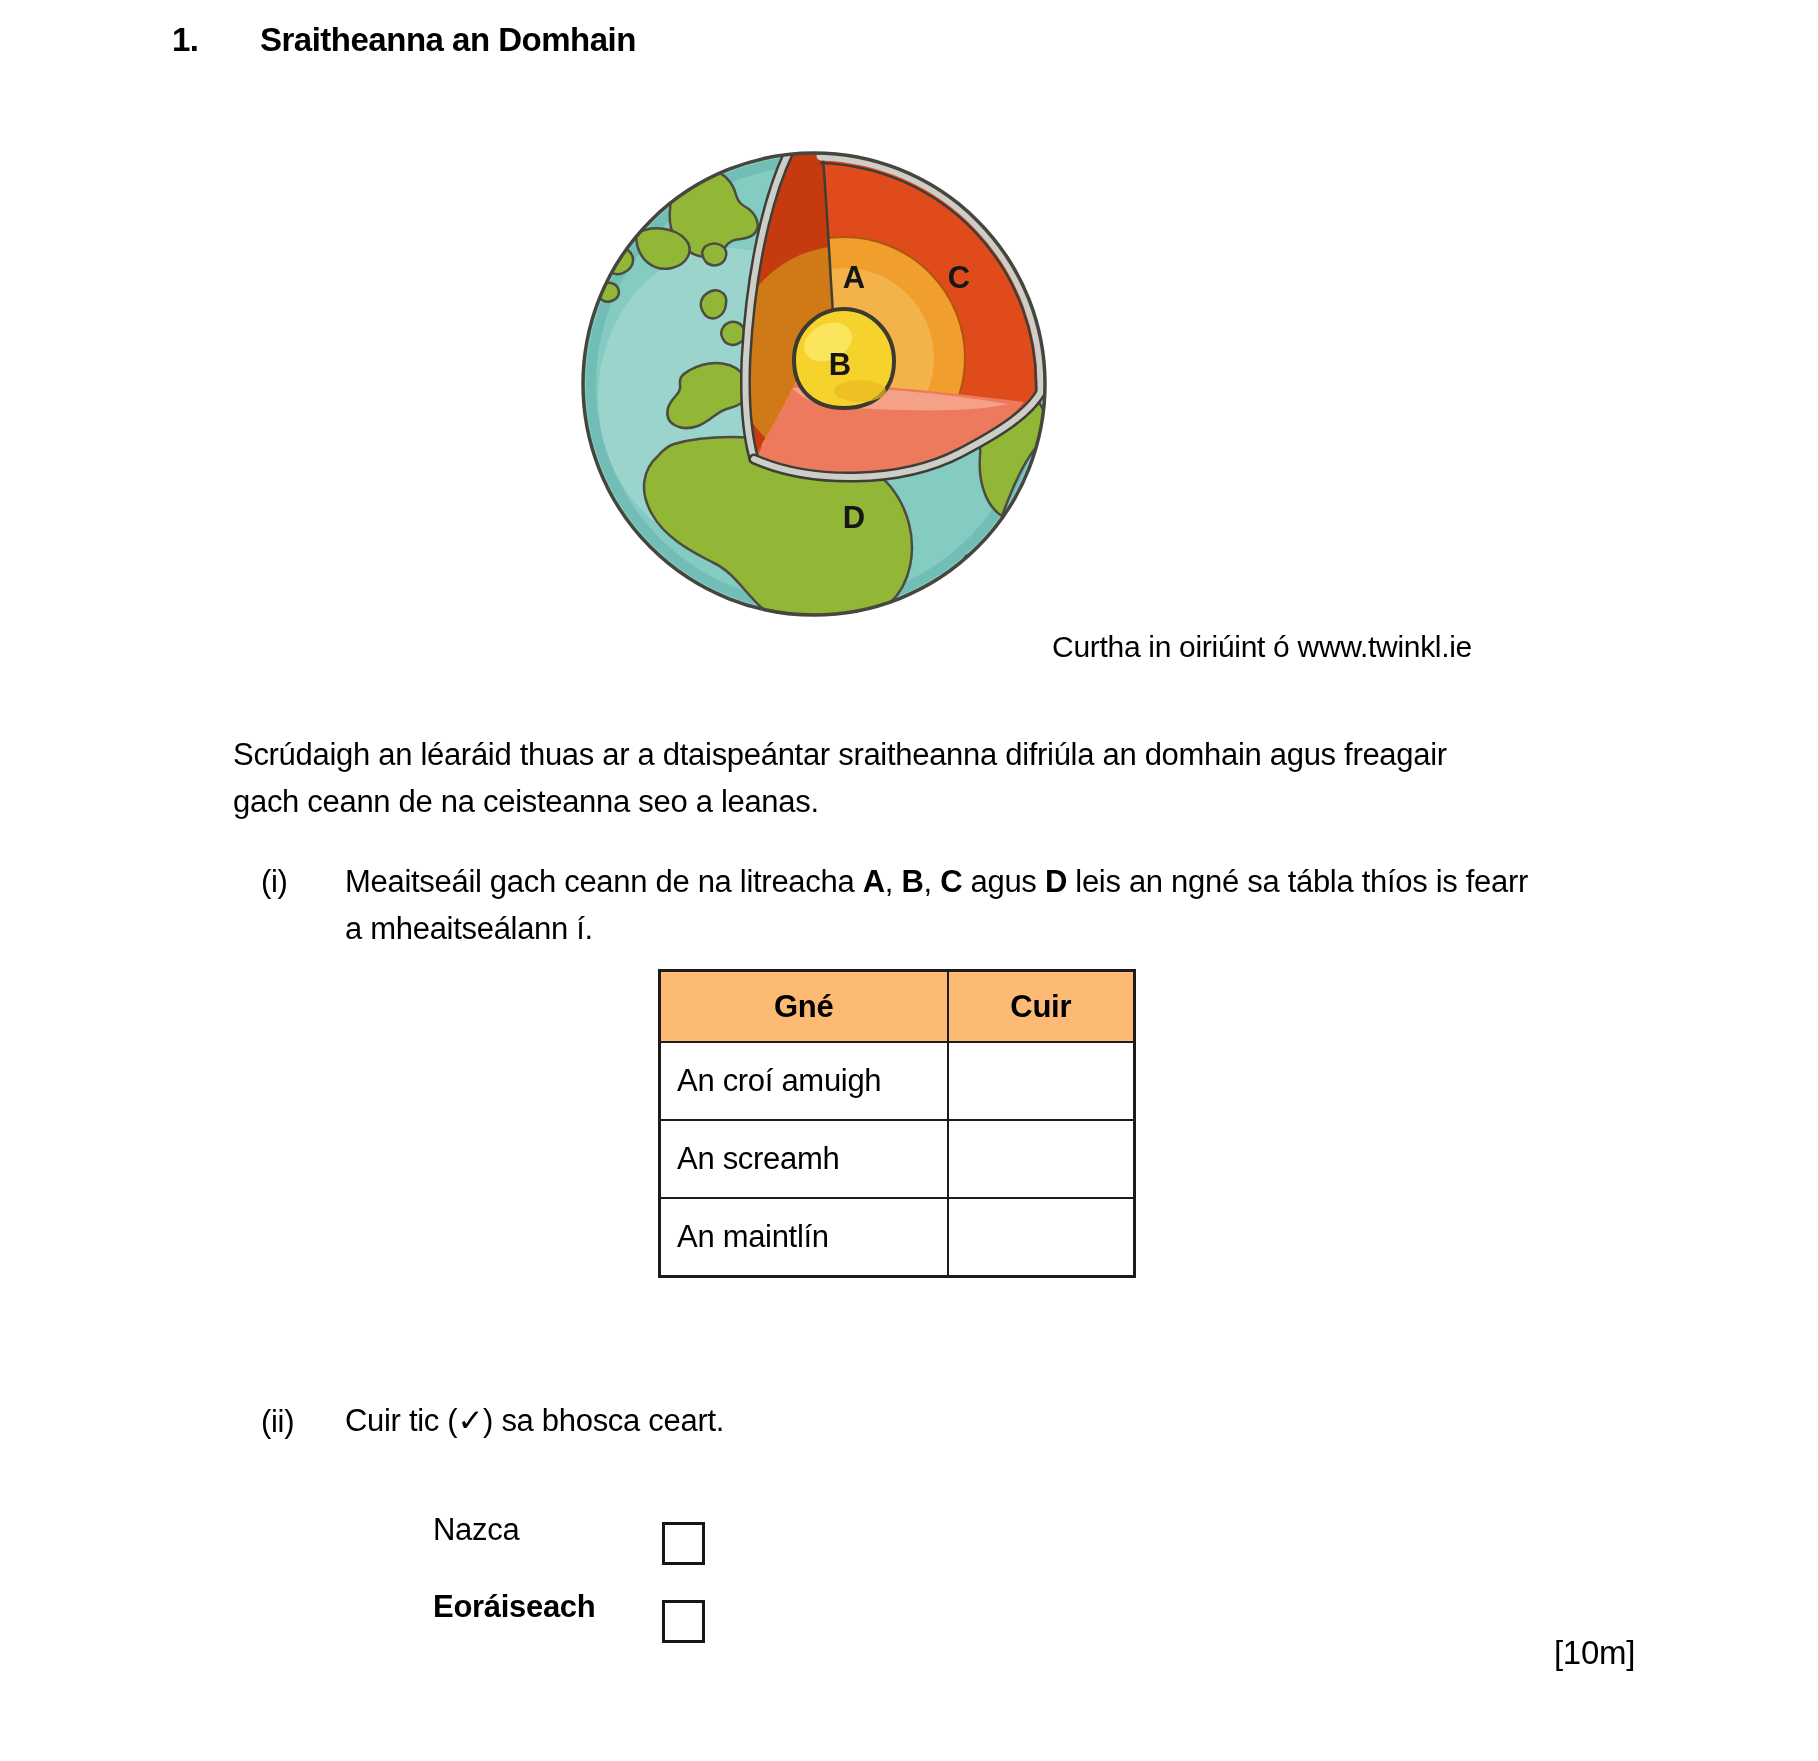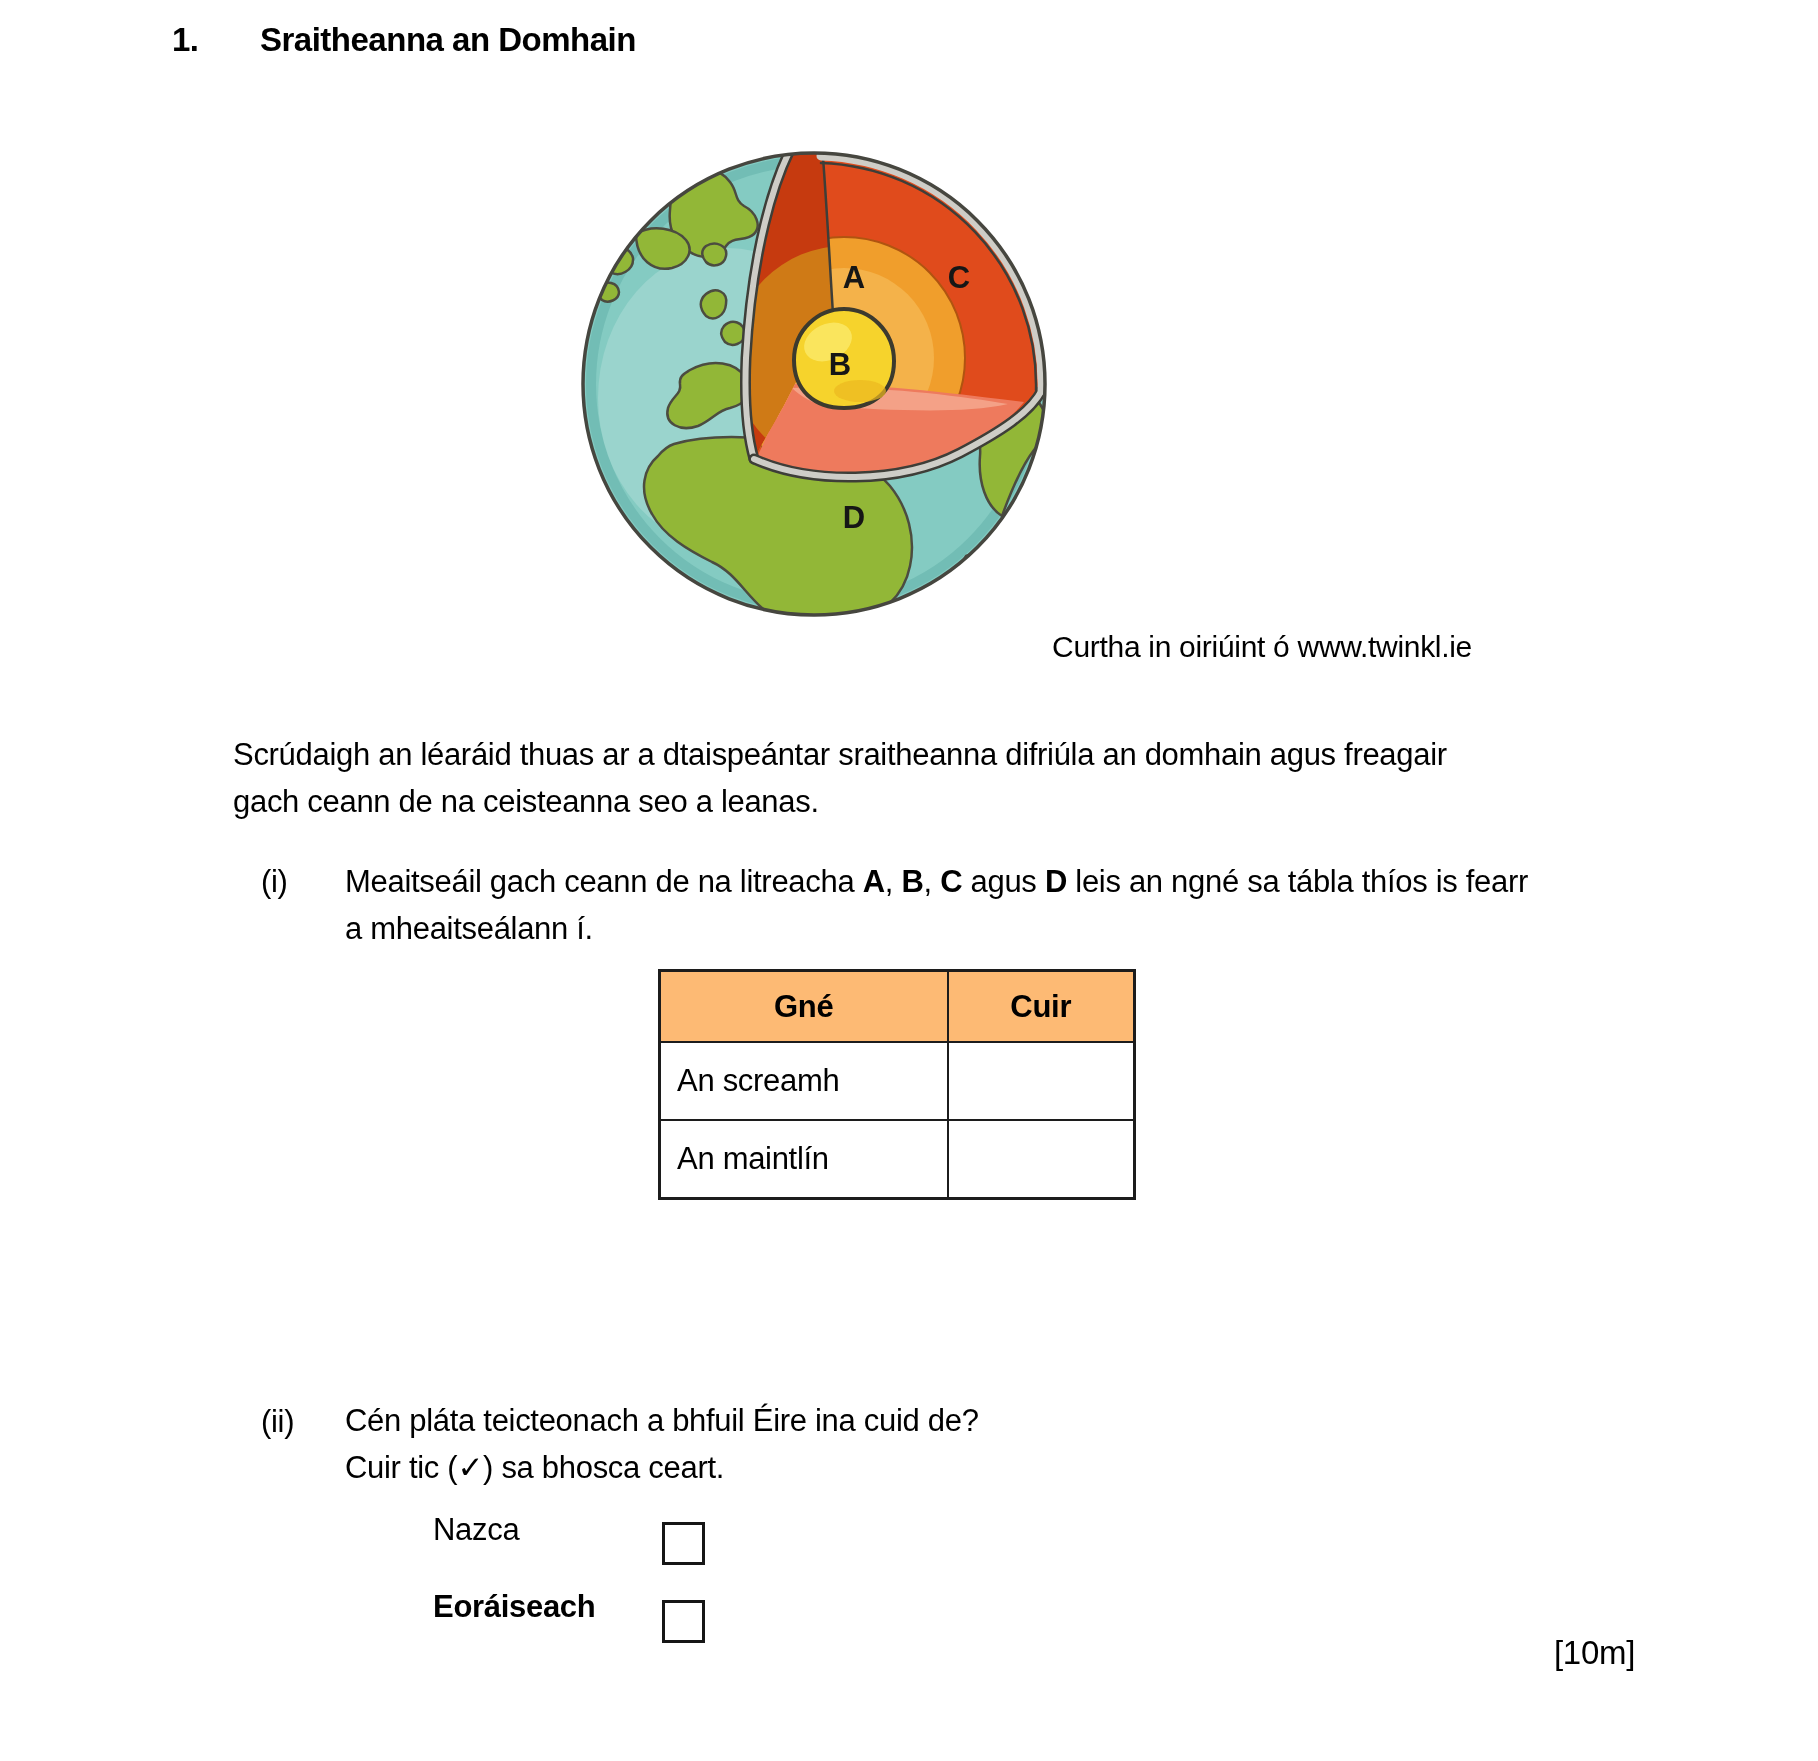--- a/index.html
+++ b/index.html
@@ -147,33 +147,36 @@
       <col class="col-litir">
     </colgroup>
   <thead>
     <tr>
       <th>Gné</th>
       <th>Cuir</th>
     </tr>
   </thead>
   <tbody>
     <tr>
+      <td>An croí amuigh</td>
+      <td class="letter-cell"></td>
+    </tr>
+    <tr>
       <td>An screamh</td>
       <td class="letter-cell"></td>
     </tr>
     <tr>
       <td>An maintlín</td>
       <td class="letter-cell"></td>
     </tr>
   </tbody>
 </table>
 
 <div class="abs marker" style="left:261px; top:1398px;">(ii)</div>
 <div class="abs body-text" style="left:345px; top:1397px;">
-  <div>Cén pláta teicteonach a bhfuil Éire ina cuid de?</div>
   <div>Cuir tic (✓) sa bhosca ceart.</div>
 </div>
 
 <div class="abs opt-label" style="left:433px; top:1512px;">Nazca</div>
 <div class="abs checkbox" style="left:662px; top:1522px;"></div>
 
 <div class="abs opt-label" style="left:433px; top:1589px;font-weight:bold;">Eoráiseach</div>
 <div class="abs checkbox" style="left:662px; top:1600px;"></div>
 
 <div class="abs marks" style="left:1554px; top:1634px;">[10m]</div>

